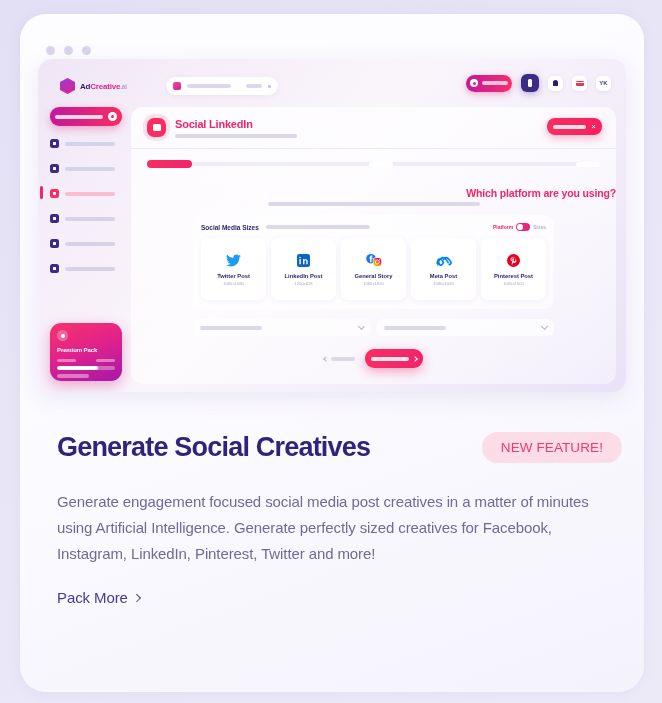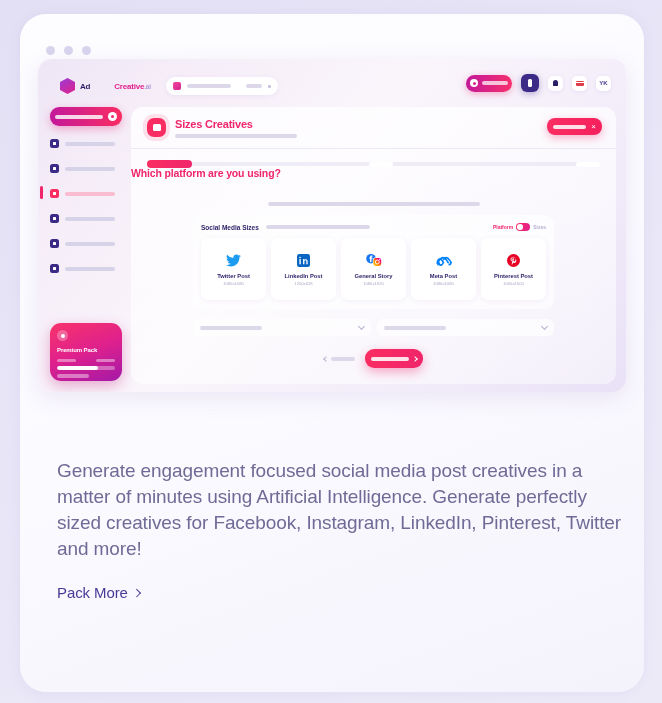--- a/index.html
+++ b/index.html
@@ -42,21 +42,21 @@
 
   
   .logo { position:absolute; left:22px; top:19px; display:flex; align-items:center; gap:5px; }
   .logo-mark {
     width:15px; height:16px;
     background: linear-gradient(150deg,#9b3bd6,#e0218c);
     clip-path: polygon(50% 0%, 100% 25%, 100% 75%, 50% 100%, 0% 75%, 0% 25%);
   }
   .logo-txt { font-size:8px; font-weight:700; letter-spacing:-.2px; }
   .logo-txt .a { color:#2c1f66;text-align:right; }
-  .logo-txt .b { color:#e0218c;padding-left:24px; }
+  .logo-txt .b { color:#e0218c; }
   .logo-txt .c { color:#b49ad5; font-size:6.5px; }
 
   
   .topsearch {
     position:absolute; left:128px; top:18px; width:112px; height:18px;
     background:#fff; border-radius:9px; display:flex; align-items:center;
     padding:0 7px; gap:6px; box-shadow:0 1px 5px rgba(150,120,200,.10);
   }
   .ts-ico { width:8px; height:8px; border-radius:2px; background:linear-gradient(140deg,#f5469b,#d0248d); flex:0 0 auto; }
   .bar { background:#dcd8ea; border-radius:4px; height:4px; }
@@ -142,21 +142,21 @@
   }
   .cc-bar{height:4px;width:33px;border-radius:3px;background:rgba(255,255,255,.85);}
   .cc-x{color:#fff;font-size:8px;line-height:1;margin-left:auto;}
 
   
   .steps { position:absolute; left:16px; right:16px; top:53px; height:8px; }
   .st-track { position:absolute; inset:2px 0; border-radius:4px; background:rgba(226,221,242,.5); }
   .st-fill { position:absolute; left:0; top:0; width:45px; height:8px; border-radius:5px; background:linear-gradient(95deg,#fa2d62,#f0256a); }
   .st-node { position:absolute; top:1.5px; width:24px; height:5px; border-radius:3px; background:#fff; }
 
-  .q-title { position:absolute; left:0; right:0; top:60px; text-align:left; font-size:10.5px; font-weight:700; color:#f0256a; letter-spacing:-.15px; }
+  .q-title { position:absolute; left:0; right:0; top:80px; text-align:right; font-size:10.5px; font-weight:700; color:#f0256a; letter-spacing:-.15px; }
   .q-sub { position:absolute; left:50%; transform:translateX(-50%); top:95px; width:212px; height:4px; border-radius:3px; background:#dcd8ea; }
 
   
   .sizes {
     position:absolute; left:62px; right:62px; top:108px; height:94px;
     background:rgba(255,255,255,.58); border-radius:9px; padding:8px 8px;
   }
   .sz-head { display:flex; align-items:center; gap:7px; }
   .sz-lbl { font-size:6.5px; font-weight:700; color:#2c1f66; white-space:nowrap; }
   .sz-line { height:4px; flex:1; max-width:104px; border-radius:3px; background:#dcd8ea; }
@@ -197,21 +197,21 @@
   h1.headline {
     font-size:27px; font-weight:700; color:#30237a;
     letter-spacing:-.8px; line-height:1.1; white-space:nowrap;
   }
   .badge {
     margin-left:auto; background:#fbdce7; color:#f5376e;
     font-size:13.5px; letter-spacing:.1px;
     padding:8px 19px; border-radius:18px; white-space:nowrap;
   }
   p.body {
-    margin-top:26px; font-size:19px; line-height:26px;
+    margin-top:26px; font-size:15px; line-height:26px;
     color:#6f6b96; max-width:566px; letter-spacing:-.1px;
   }
   .learn {
     margin-top:22px; display:inline-flex; align-items:center; gap:6px;
     font-size:15px; color:#473a96; text-decoration:none; letter-spacing:-.1px;
   }
   .learn .chev { width:5.5px; height:5.5px; border-right:1.7px solid #473a96; border-top:1.7px solid #473a96; transform:rotate(45deg); display:block; }
 </style>
 </head>
 <body>
@@ -319,21 +319,21 @@
             </div>
           <div class="pr-foot"></div>
         </div>
       </div>
 
       <div class="content">
         <div class="c-head">
           <span class="c-ico">
               <i></i>
             </span>
-          <span class="c-title">Sizes Creatives</span>
+          <span class="c-title">Social LinkedIn</span>
           <span class="c-sub"></span>
           <div class="c-close">
             <span class="cc-bar"></span>
             <span class="cc-x">×</span>
           </div>
         </div>
 
         <div class="steps">
           <div class="st-track"></div>
           <div class="st-fill"></div>
@@ -442,20 +442,24 @@
               <span class="nx-bar"></span>
               <span class="nx-car"></span>
             </div>
         </div>
       </div>
 
     </div>
   </div>
 
   <div class="txtblock">
+    <div class="headline-row">
+      <h1 class="headline">Generate Social Creatives</h1>
+      <span class="badge">NEW FEATURE!</span>
+    </div>
     <p class="body">Generate engagement focused social media post creatives in a matter of minutes using Artificial Intelligence. Generate perfectly sized creatives for Facebook, Instagram, LinkedIn, Pinterest, Twitter and more!</p>
     <a class="learn" href="#">
       <span>Pack More</span>
       <span class="chev"></span>
     </a>
   </div>
 
 </div>
 
 </body></html>

